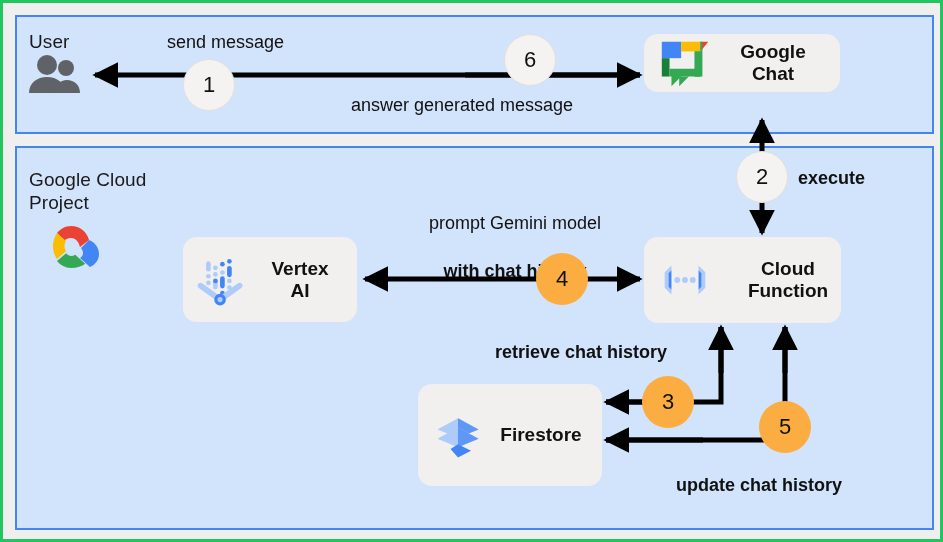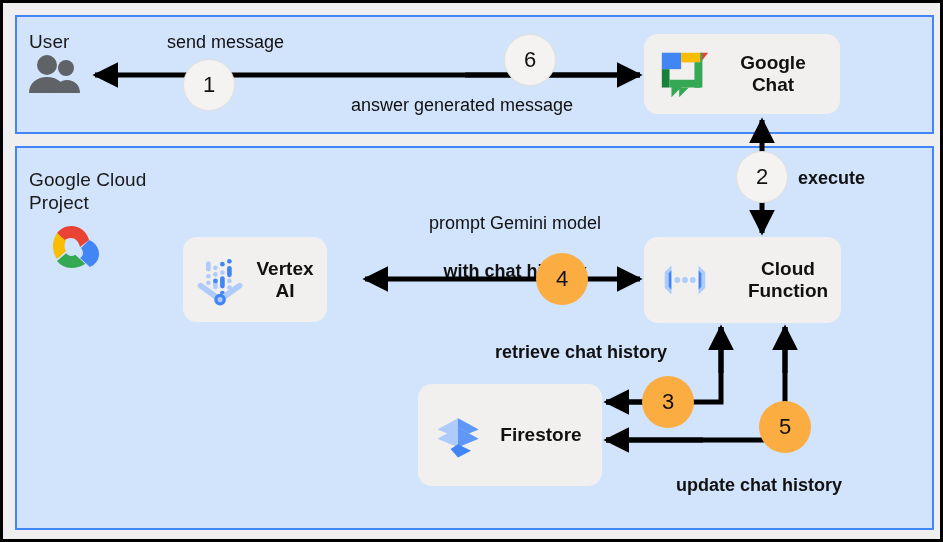--- a/index.html
+++ b/index.html
@@ -1,21 +1,21 @@
 <!DOCTYPE html>
 <html><head>
 <meta charset="utf-8">
 <style>
   html,body{margin:0;padding:0;background:#ffffff;}
   body{font-family:"Liberation Sans","DejaVu Sans",sans-serif;}
   #canvas{
     position:relative;
     width:943px;height:542px;
     background:#efefef;
-    border:3px solid #000000;
+    border:3px solid #22c55e;
     box-sizing:border-box;
     overflow:hidden;
   }
   .zone{
     position:absolute;
     background:#d2e3fc;
     border:2px solid #4285f4;
     box-sizing:border-box;
   }
   #zone-user{left:12px;top:12px;width:919px;height:119px;}
@@ -39,22 +39,22 @@
     border-radius:14px;
     display:flex;
     align-items:center;
     box-sizing:border-box;
   }
   .card .ico{flex:0 0 auto;display:flex;align-items:center;justify-content:center;}
   .card .cap{
     font-size:19px;font-weight:bold;color:#111;
     line-height:22px;white-space:pre-line;text-align:center;flex:1 1 auto;
   }
-  #card-chat{left:641px;top:31px;width:196px;height:80px;padding:0 8px 0 12px;}
-  #card-vertex{left:180px;top:234px;width:144px;height:85px;padding:0 6px 0 10px;}
+  #card-chat{left:641px;top:31px;width:196px;height:58px;padding:0 8px 0 12px;}
+  #card-vertex{left:180px;top:234px;width:174px;height:85px;padding:0 6px 0 10px;}
   #card-func{left:641px;top:234px;width:197px;height:86px;padding:0 8px 0 12px;gap:29px;}
   #card-fire{left:415px;top:381px;width:184px;height:102px;padding:0 6px 0 12px;}
 
   
   .badge{
     position:absolute;
     border-radius:50%;
     display:flex;align-items:center;justify-content:center;
     font-size:22px;color:#111;
     box-sizing:border-box;

